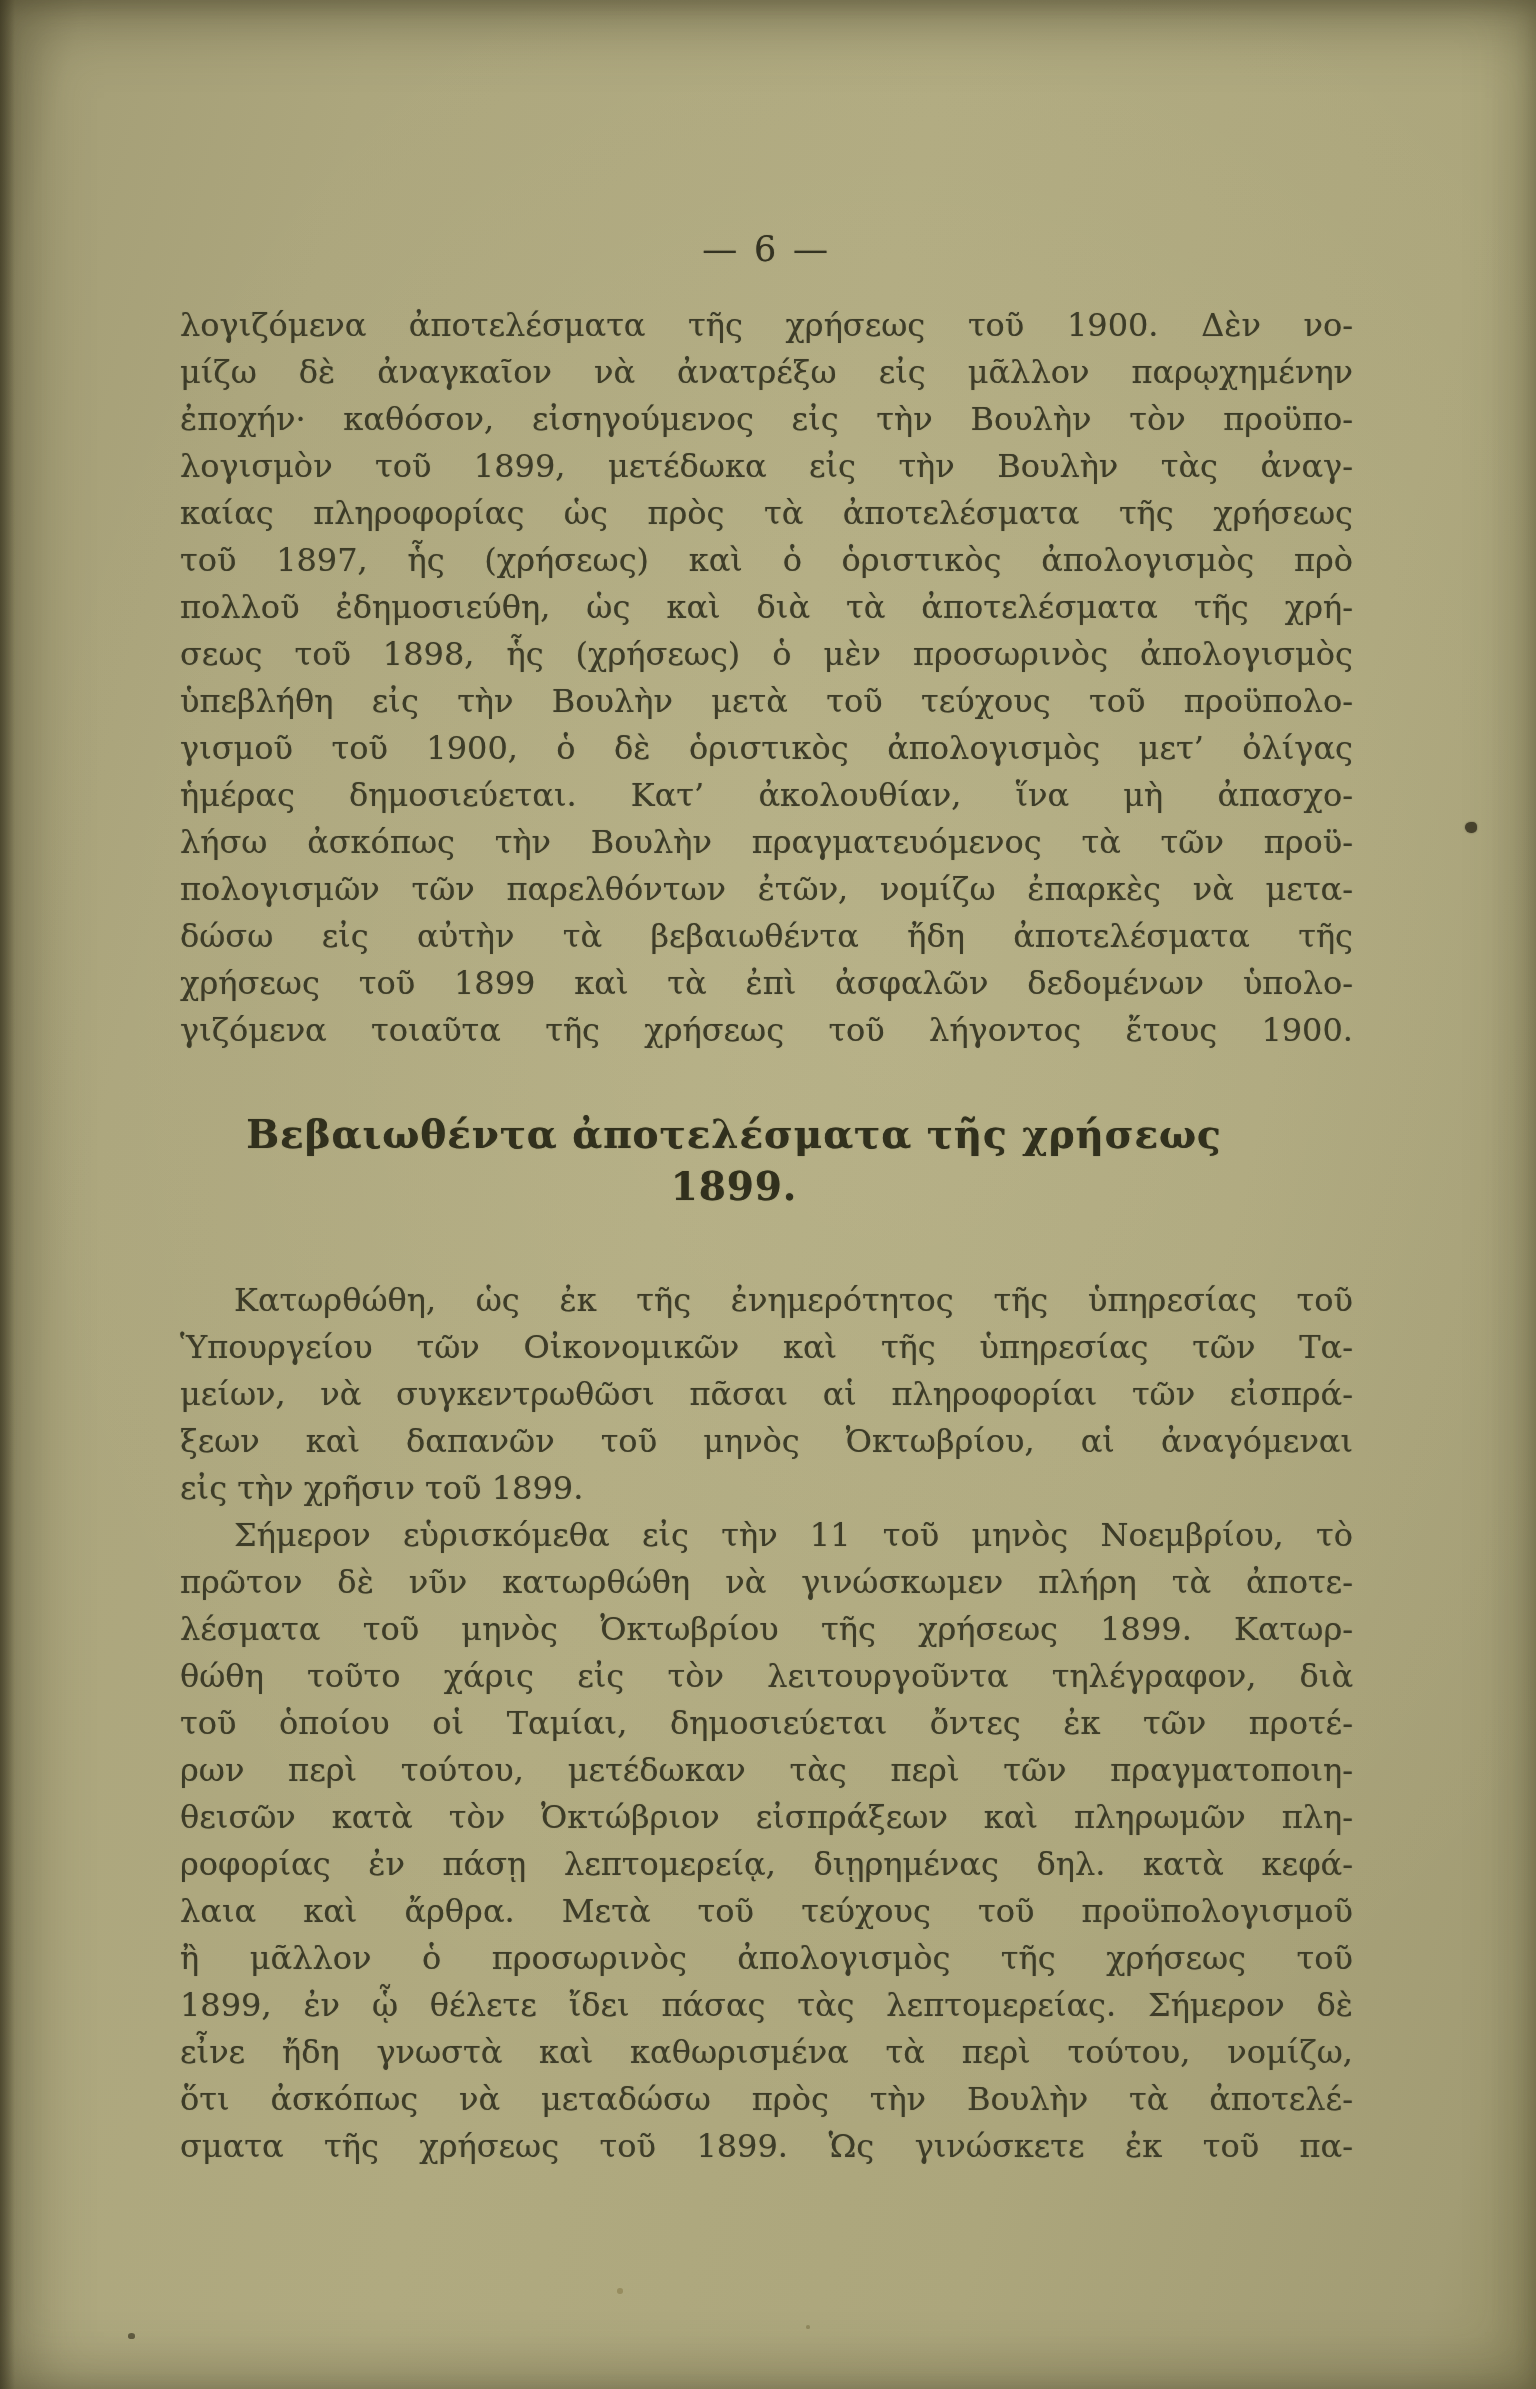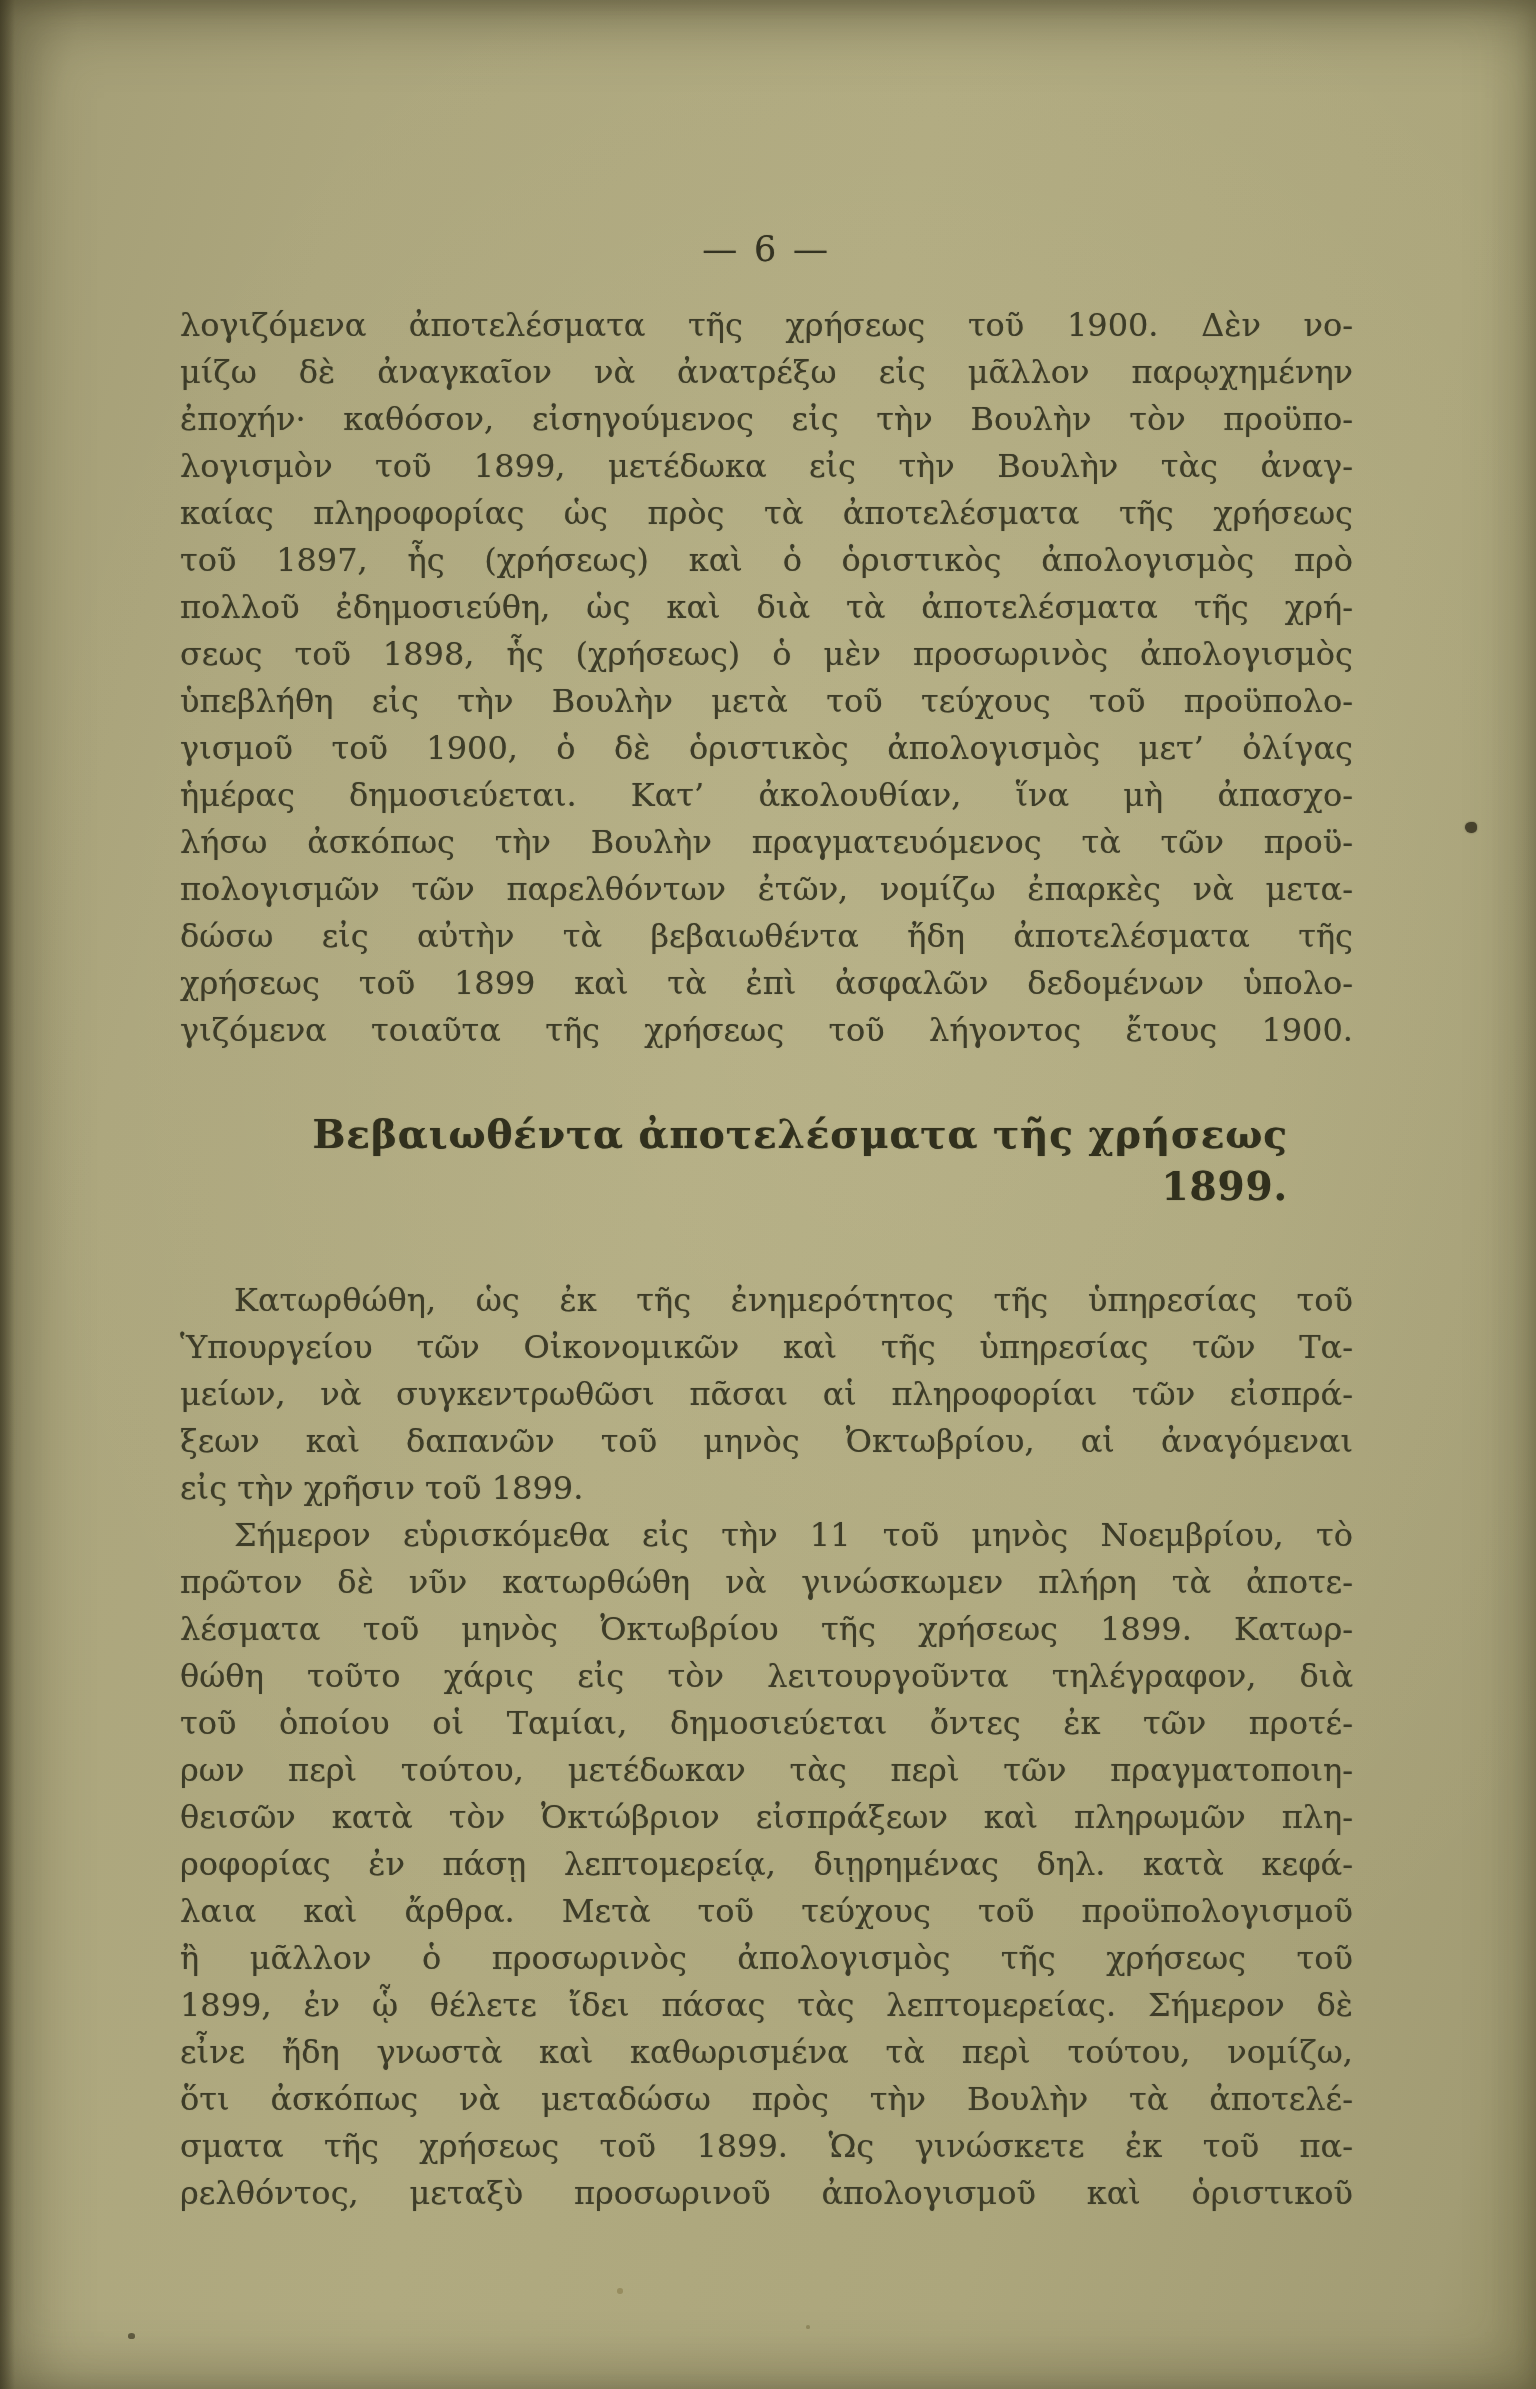--- a/index.html
+++ b/index.html
@@ -43,21 +43,21 @@
   }
   .line.no-just{
     text-align-last:left;
     -moz-text-align-last:left;
   }
   .line.indent{text-indent:54px;}
   .heading{
     font-weight:bold;
     font-size:39px;
     line-height:52px;
-    text-align:right;
+    text-align:center;
     margin:54px 65px 65px 0;
     letter-spacing:0.9px;
     color:#31301d;
     text-shadow:0 0 0.9px rgba(45,44,26,.7);
   }
   .ink-spot{position:absolute;pointer-events:none;}
   .spot-a{left:1465px;top:822px;width:12px;height:11px;background:#3a3523;border-radius:55% 45% 50% 60%;opacity:.88;box-shadow:0 0 1.8px rgba(58,53,35,.8);}
   .spot-b{left:128px;top:2333px;width:7.4px;height:5.5px;background:#46412b;border-radius:50%;opacity:.75;}
   .spot-c{left:617px;top:2288px;width:5.5px;height:5.5px;background:#8d8153;border-radius:50%;opacity:.7;}
   .spot-d{left:806px;top:2325px;width:3.7px;height:3.7px;background:#7c7349;border-radius:50%;opacity:.6;}
@@ -106,21 +106,20 @@
         <div class="line">τοῦ ὁποίου οἱ Ταμίαι, δημοσιεύεται ὄντες ἐκ τῶν προτέ-</div>
         <div class="line">ρων περὶ τούτου, μετέδωκαν τὰς περὶ τῶν πραγματοποιη-</div>
         <div class="line">θεισῶν κατὰ τὸν Ὀκτώβριον εἰσπράξεων καὶ πληρωμῶν πλη-</div>
         <div class="line">ροφορίας ἐν πάσῃ λεπτομερείᾳ, διῃρημένας δηλ. κατὰ κεφά-</div>
         <div class="line">λαια καὶ ἄρθρα. Μετὰ τοῦ τεύχους τοῦ προϋπολογισμοῦ</div>
         <div class="line">ἢ μᾶλλον ὁ προσωρινὸς ἀπολογισμὸς τῆς χρήσεως τοῦ</div>
         <div class="line">1899, ἐν ᾧ θέλετε ἴδει πάσας τὰς λεπτομερείας. Σήμερον δὲ</div>
         <div class="line">εἶνε ἤδη γνωστὰ καὶ καθωρισμένα τὰ περὶ τούτου, νομίζω,</div>
         <div class="line">ὅτι ἀσκόπως νὰ μεταδώσω πρὸς τὴν Βουλὴν τὰ ἀποτελέ-</div>
         <div class="line">σματα τῆς χρήσεως τοῦ 1899. Ὡς γινώσκετε ἐκ τοῦ πα-</div>
-        <div class="line">ρελθόντος, μεταξὺ προσωρινοῦ ἀπολογισμοῦ καὶ ὁριστικοῦ</div>
       </div>
     </div>
 
   <div class="ink-spot spot-a"></div>
   <div class="ink-spot spot-b"></div>
   <div class="ink-spot spot-c"></div>
   <div class="ink-spot spot-d"></div>
 </div>
 
 

